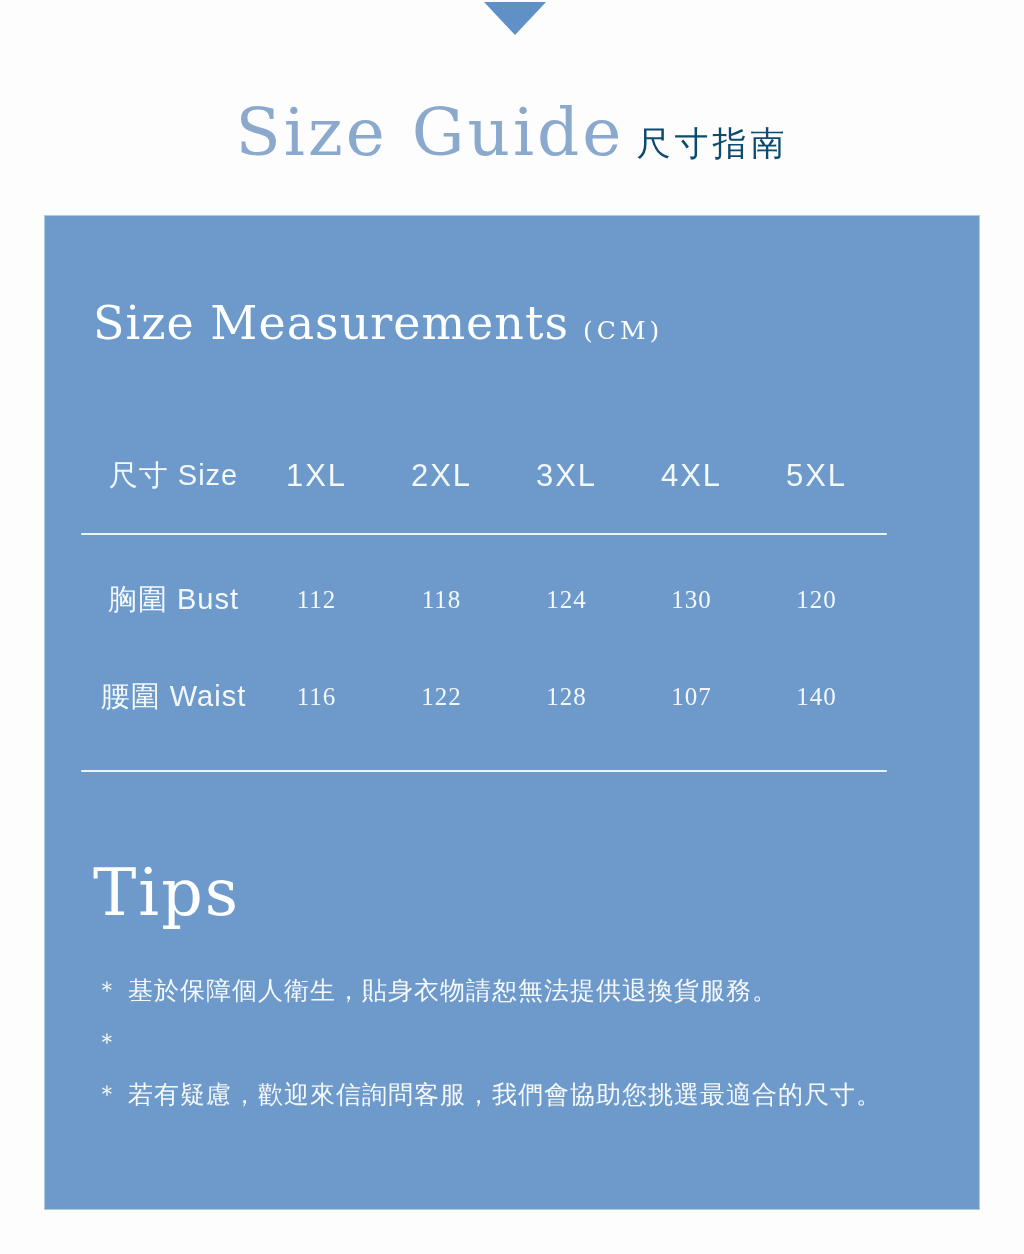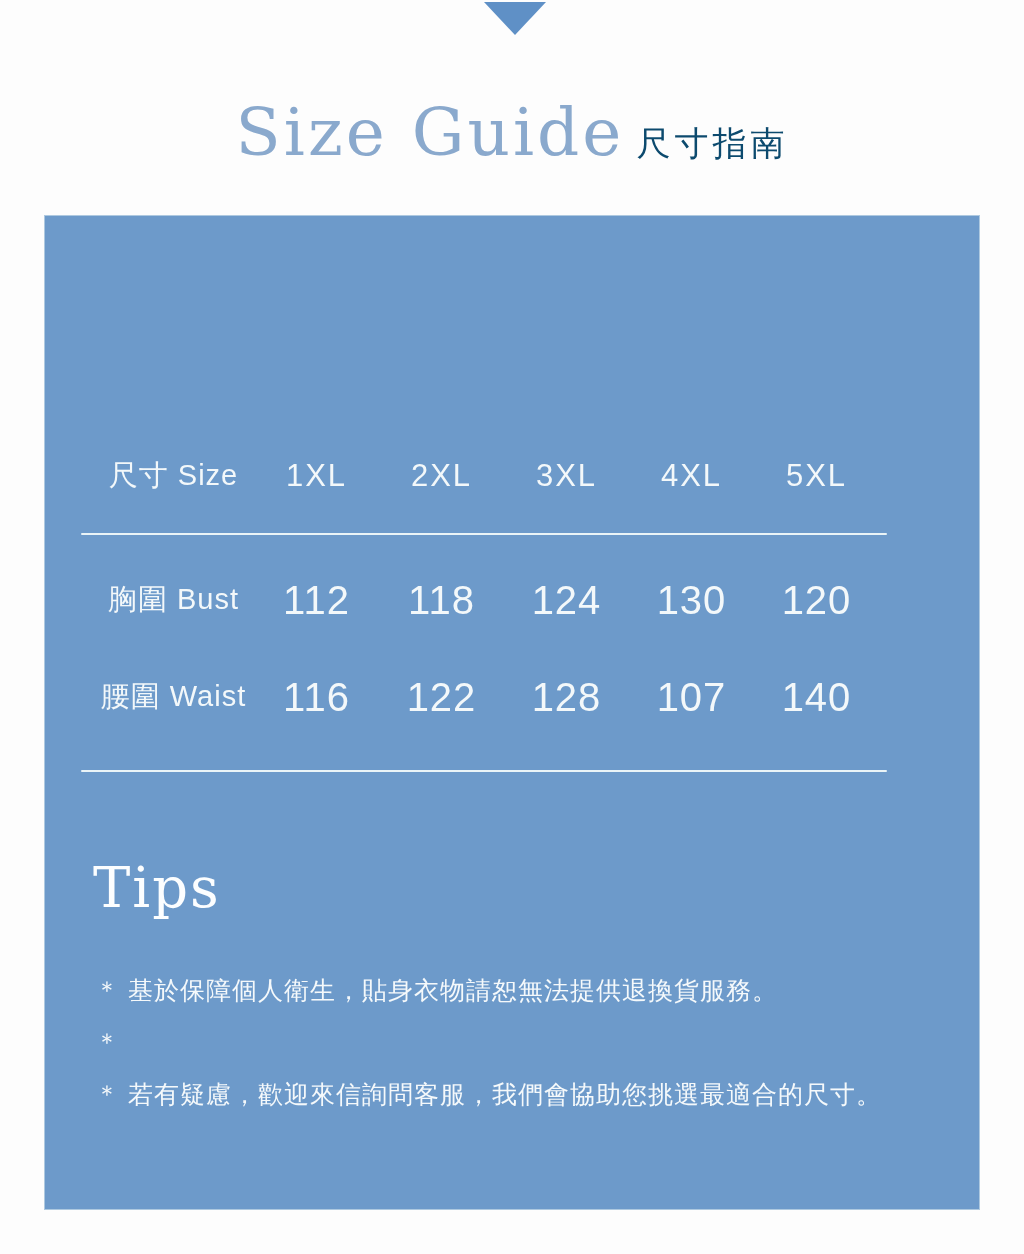--- a/index.html
+++ b/index.html
@@ -86,40 +86,40 @@
     grid-template-columns: 161px repeat(5, 125px);
     align-items: center;
     color: #f3f8fa;
   }
   .size-row .label { text-align: center; font-size: 29px; letter-spacing: 1px; }
   .size-row .cell  { text-align: center; }
   .header-row { top: 225px; height: 70px; }
   .header-row .cell { font-size: 31px; letter-spacing: 2px; }
   .bust-row  { top: 355px; height: 58px; }
   .waist-row { top: 452px; height: 58px; }
-  .bust-row .cell, .waist-row .cell { font-size: 40px; letter-spacing: 1px; }
+  .bust-row .cell, .waist-row .cell { font-size: 25px; letter-spacing: 1px; font-family: Liberation Serif, serif; }
 
   .rule {
     position: absolute;
     left: 36px;
     width: 806px;
     height: 2px;
     background: #eaf4f7;
     border-radius: 1px;
   }
   .rule-1 { top: 317px; }
   .rule-2 { top: 554px; }
 
   .tips-heading {
     position: absolute;
     left: 48px;
     top: 638px;
     font-family: "DejaVu Serif", "Liberation Serif", serif;
     font-weight: 400;
-    font-size: 56px;
+    font-size: 65px;
     letter-spacing: 2px;
     color: #fcfeff;
     line-height: 1.2;
   }
 
   .notes {
     position: absolute;
     left: 50px;
     top: 748px;
     list-style: none;
@@ -139,20 +139,24 @@
 
 <div class="triangle"></div>
 
 <div class="page-header">
   <span class="title-en">Size Guide</span>
   <span class="title-zh">尺寸指南</span>
 </div>
 
 <div class="panel">
 
+  <div class="section-title">
+    <span class="main">Size Measurements</span>
+    <span class="unit">(CM)</span>
+  </div>
 
   <div class="size-row header-row">
     <span class="label">尺寸 Size</span>
     <span class="cell">1XL</span>
     <span class="cell">2XL</span>
     <span class="cell">3XL</span>
     <span class="cell">4XL</span>
     <span class="cell">5XL</span>
   </div>
 

